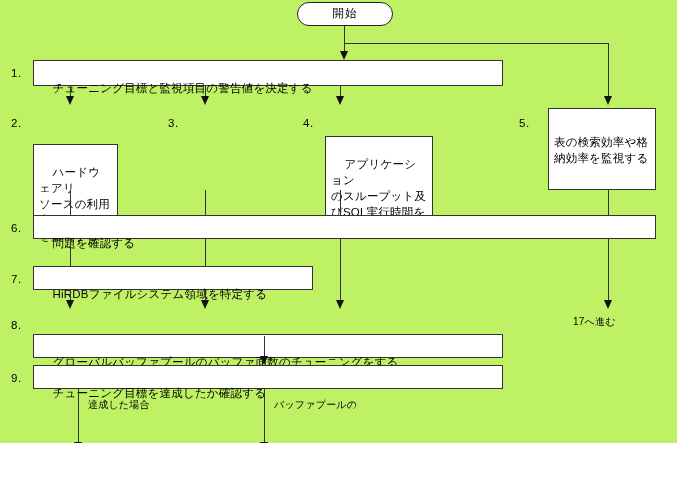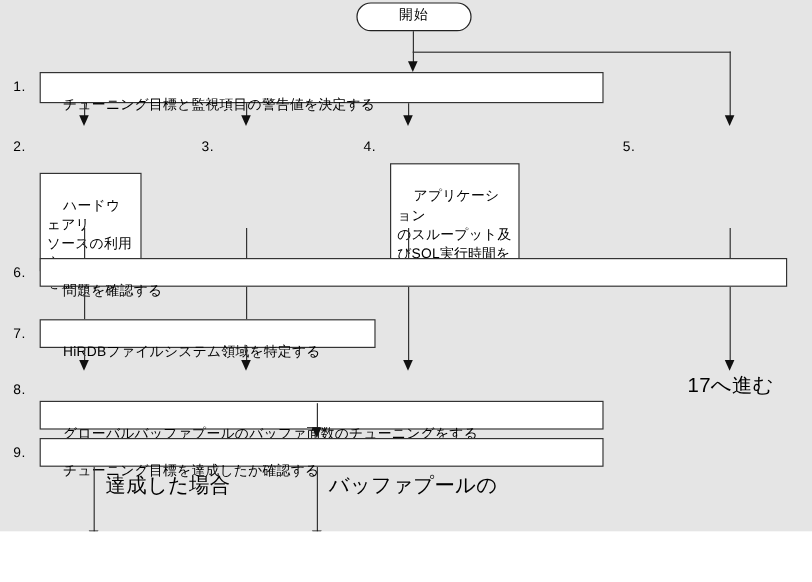--- a/index.html
+++ b/index.html
@@ -8,21 +8,21 @@
     background: #ffffff;
   }
   body {
     font-family: "Liberation Sans", "DejaVu Sans", sans-serif;
     color: #000000;
   }
   #canvas {
     position: relative;
     width: 677px;
     height: 443px;
-    background: #e5e5e5;
+    background: #bef264;
     overflow: hidden;
   }
   .box {
     position: absolute;
     border: 1px solid #333333;
     background: #ffffff;
     box-sizing: border-box;
     font-size: 11.5px;
     line-height: 16px;
     color: #000000;
@@ -42,21 +42,21 @@
     box-sizing: border-box;
     font-size: 11.5px;
     line-height: 1;
     display: flex;
     align-items: center;
     justify-content: center;
     letter-spacing: 1px;
   }
   .plain-label {
     position: absolute;
-    font-size: 17px;
+    font-size: 10px;
     line-height: 14px;
     white-space: nowrap;
     letter-spacing: 0.2px;
   }
   .step-num {
     position: absolute;
     font-size: 11.5px;
     line-height: 14px;
     white-space: nowrap;
     letter-spacing: 0.5px;
@@ -121,20 +121,24 @@
 
   <div class="step-num" style="left:303px; top:116px;">4.</div>
   <div class="box" style="left:325px; top:108px; width:108px; height:82px;margin-top:28px;">
     <span>アプリケーション
 のスループット及
 びSQL実行時間を
 監視する</span>
   </div>
 
   <div class="step-num" style="left:519px; top:116px;">5.</div>
+  <div class="box center-v" style="left:548px; top:108px; width:108px; height:82px;">
+    <span>表の検索効率や格
+納効率を監視する</span>
+  </div>
 
   <div class="vline" style="left:70px; top:190px; height:25px;"></div>
   <div class="vline" style="left:205px; top:190px; height:25px;"></div>
   <div class="vline" style="left:340px; top:190px; height:25px;"></div>
   <div class="vline" style="left:608px; top:190px; height:113px;"></div>
   <div class="arrowhead" style="left:604px; top:300px;"></div>
 
   <div class="step-num" style="left:11px; top:221px;">6.</div>
   <div class="box" style="left:33px; top:215px; width:623px; height:24px;">
     <span>問題を確認する</span>

